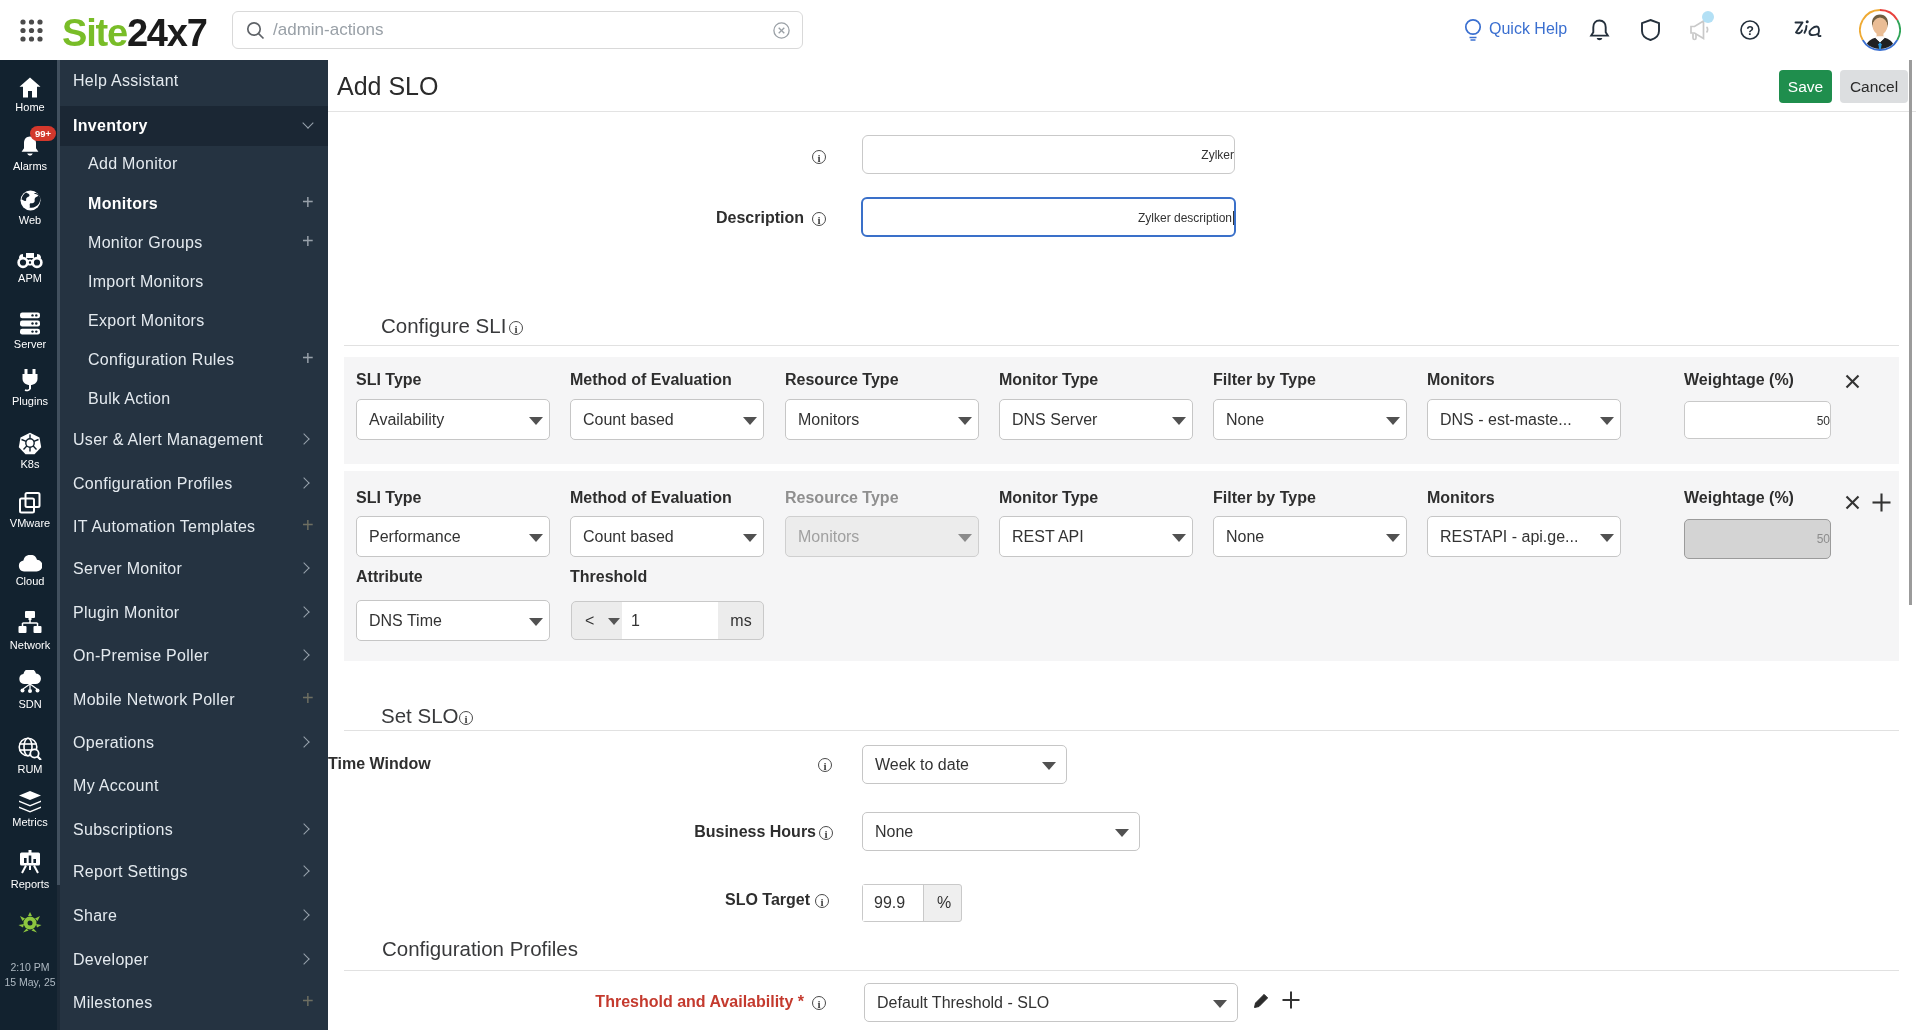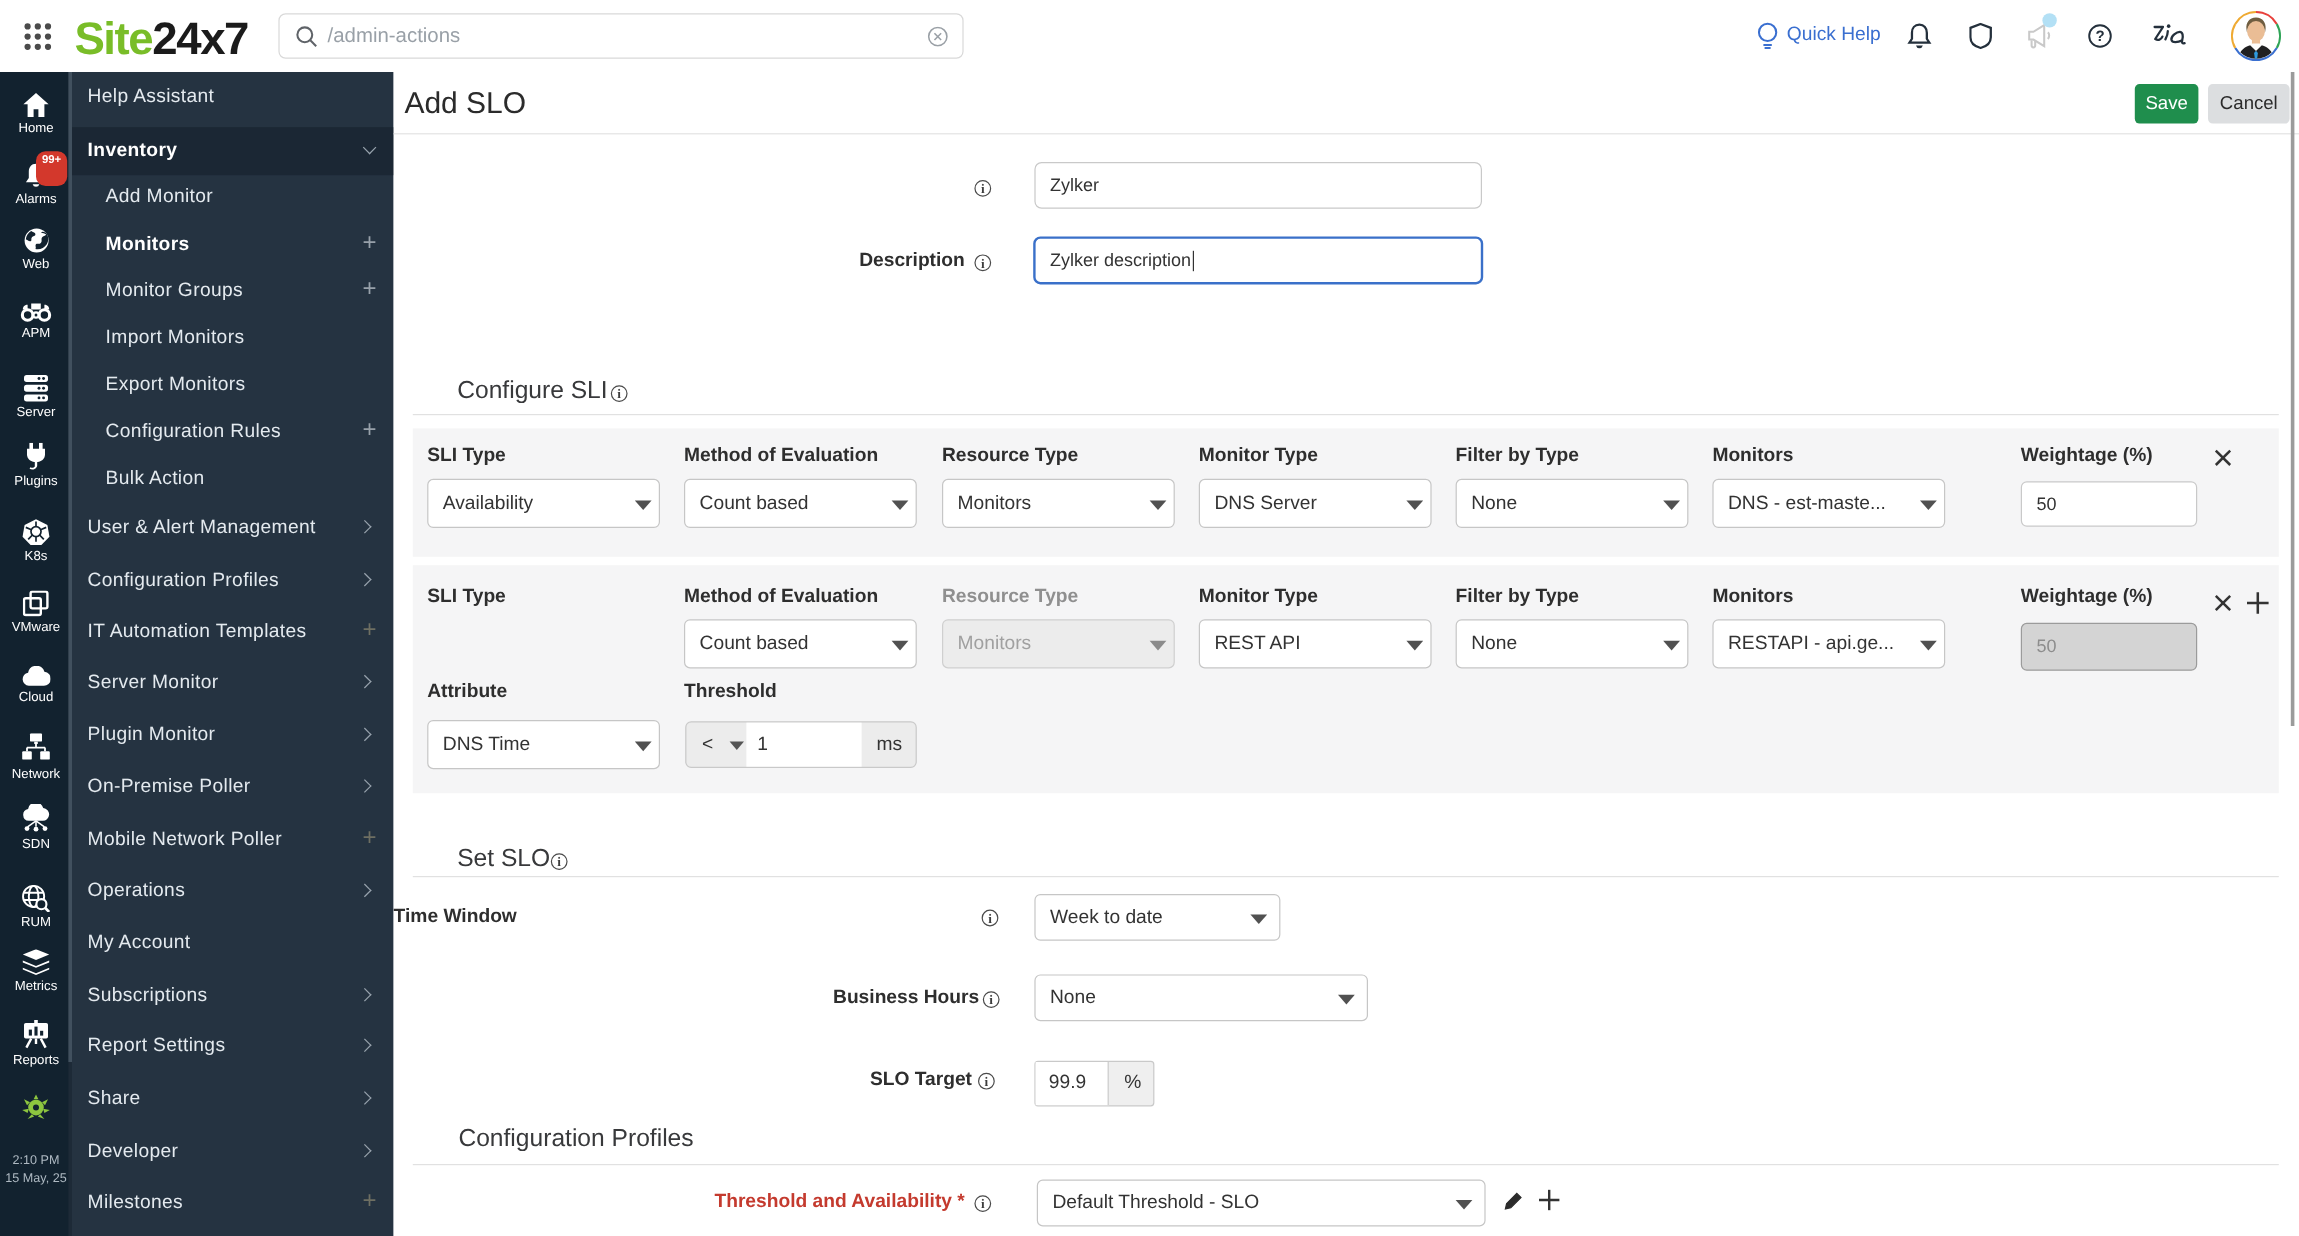--- a/index.html
+++ b/index.html
@@ -20,21 +20,21 @@
 .chev { position:absolute; right:20px; top:4.5px; width:8px; height:8px; border-right:1.6px solid #98a3ad; border-bottom:1.6px solid #98a3ad; transform:rotate(-45deg); }
 .chev.down { transform:rotate(45deg); right:16px; top:3px; }
 .lbl { position:absolute; font-weight:bold; font-size:16px; color:#2e2e2e; white-space:nowrap; }
 .red { color:#c43a2e; }
 .sel { position:absolute; background:#fff; border:1px solid #c6c6c6; border-radius:5px; height:41px; font-size:16px; color:#333; line-height:39px; padding-left:12px; white-space:nowrap; overflow:hidden; }
 .sel:after { content:""; position:absolute; right:6px; top:17px; border-left:7.5px solid transparent; border-right:7.5px solid transparent; border-top:8.5px solid #515151; }
 .sel.dis { background:#ececec; color:#a0a0a0; border-color:#cfcfcf; }
 .sel.wide { height:39px; line-height:37px; }
 .sel.wide:after { right:10px; top:16px; }
 .sel.dis:after { border-top-color:#8b8b8b; }
-.inp { position:absolute; background:#fff; border:1px solid #c9c9c9; border-radius:6px; font-size:15px; color:#333; padding-left:12px; line-height:38px; }
+.inp { position:absolute; background:#fff; border:1px solid #c9c9c9; border-radius:6px; font-size:12px; color:#333; padding-left:12px; line-height:38px;text-align:right; }
 .info { display:inline-block; width:14px; height:14px; border:1px solid #4a4a4a; border-radius:50%; color:#3d3d3d; font-size:11px; text-align:center; line-height:14px; vertical-align:middle; position:absolute; }
 .info:after { content:"i"; font-family:"Liberation Serif",serif; font-weight:bold; }
 .sect { position:absolute; font-size:20.5px; color:#38393b; }
 .hr { position:absolute; left:344px; width:1555px; height:1px; background:#e1e1e1; }
 .panel { position:absolute; left:16px; width:1555px; background:#f5f5f6; }
 </style>
 </head>
 <body>
 <div id="topbar">
   <svg class="abs" style="left:20px;top:19px" width="23" height="23" viewBox="0 0 23 23">
@@ -125,21 +125,21 @@
         <path d="M11 0.5 L0.5 9.8 H4 V20.5 H9 V14 H13 V20.5 H18 V9.8 H21.5 Z" fill="#fff"></path>
       </svg>
     <div class="raillbl">Home</div>
   </div>
   <div class="railitem" style="top:76px">
     <svg width="22" height="21" viewBox="0 0 22 21">
         <path d="M11 0.5 C7.2 0.5 5 3.3 5 7 V12.3 L2.6 15.8 H19.4 L17 12.3 V7 C17 3.3 14.8 0.5 11 0.5 Z" fill="#fff"></path>
         <path d="M8.2 17.5 a2.9 2.9 0 0 0 5.6 0 Z" fill="#fff"></path>
       </svg>
     <div class="raillbl">Alarms</div>
-    <div class="abs" style="left:30px;top:-10px;width:26px;height:29px;background:#d3382c;border-radius:8px;color:#fff;font-size:9.5px;font-weight:bold;line-height:15px;text-align:center">99+</div>
+    <div class="abs" style="left:30px;top:-10px;width:26px;height:15px;background:#d3382c;border-radius:8px;color:#fff;font-size:9.5px;font-weight:bold;line-height:15px;text-align:center">99+</div>
   </div>
   <div class="railitem" style="top:130px">
     <svg width="21" height="21" viewBox="0 0 21 21">
         <circle cx="10.5" cy="10.5" r="10" fill="#fff"></circle>
         <g fill="#12222f">
           <path d="M6 2.5 C8 4 9.5 3.5 9.5 5.5 C9.5 7 7.5 6.5 6.5 8 C5.5 9.5 7 10.5 5.5 11 C4 11.5 3 9.5 1.5 9.5 C1.8 6.5 3.5 4 6 2.5 Z"></path>
           <path d="M13 3.5 C15 4.5 16 4 17.5 5.5 C16.5 7 15 6.5 14 8 C13 9.5 14.5 11 13 12.5 C11.5 14 10 12.5 9 13.5 C8 14.5 9.5 16.5 8.5 17.5 C12 18.5 16 16.5 18 13.5 C20 10.5 19.5 6 17 4 C15.5 2.8 14 3 13 3.5 Z" transform="translate(1,0)"></path>
         </g>
       </svg>
     <div class="raillbl">Web</div>
@@ -441,20 +441,21 @@
   </div>
 
   <div class="panel" style="top:411px;height:190px">
     <div class="lbl" style="left:12px;top:18px">SLI Type</div>
     <div class="lbl" style="left:226px;top:18px">Method of Evaluation</div>
     <div class="lbl" style="left:441px;top:18px;color:#8f8f8f">Resource Type</div>
     <div class="lbl" style="left:655px;top:18px">Monitor Type</div>
     <div class="lbl" style="left:869px;top:18px">Filter by Type</div>
     <div class="lbl" style="left:1083px;top:18px">Monitors</div>
     <div class="lbl" style="left:1340px;top:18px">Weightage (%)</div>
+    <div class="sel" style="left:12px;top:45px;width:194px">Performance</div>
     <div class="sel" style="left:226px;top:45px;width:194px">Count based</div>
     <div class="sel dis" style="left:441px;top:45px;width:194px">Monitors</div>
     <div class="sel" style="left:655px;top:45px;width:194px">REST API</div>
     <div class="sel" style="left:869px;top:45px;width:194px">None</div>
     <div class="sel" style="left:1083px;top:45px;width:194px">RESTAPI - api.ge...</div>
     <div class="inp" style="left:1340px;top:48px;width:147px;height:40px;border-radius:5px;background:#d4d4d4;border-color:#9b9b9b;color:#8d8d8d">50</div>
     <svg class="abs" style="left:1501px;top:24px" width="15" height="15" viewBox="0 0 15 15">
         <g stroke="#333" stroke-width="2.1">
           <line x1="1.5" y1="1.5" x2="13.5" y2="13.5"></line>
           <line x1="13.5" y1="1.5" x2="1.5" y2="13.5"></line>

